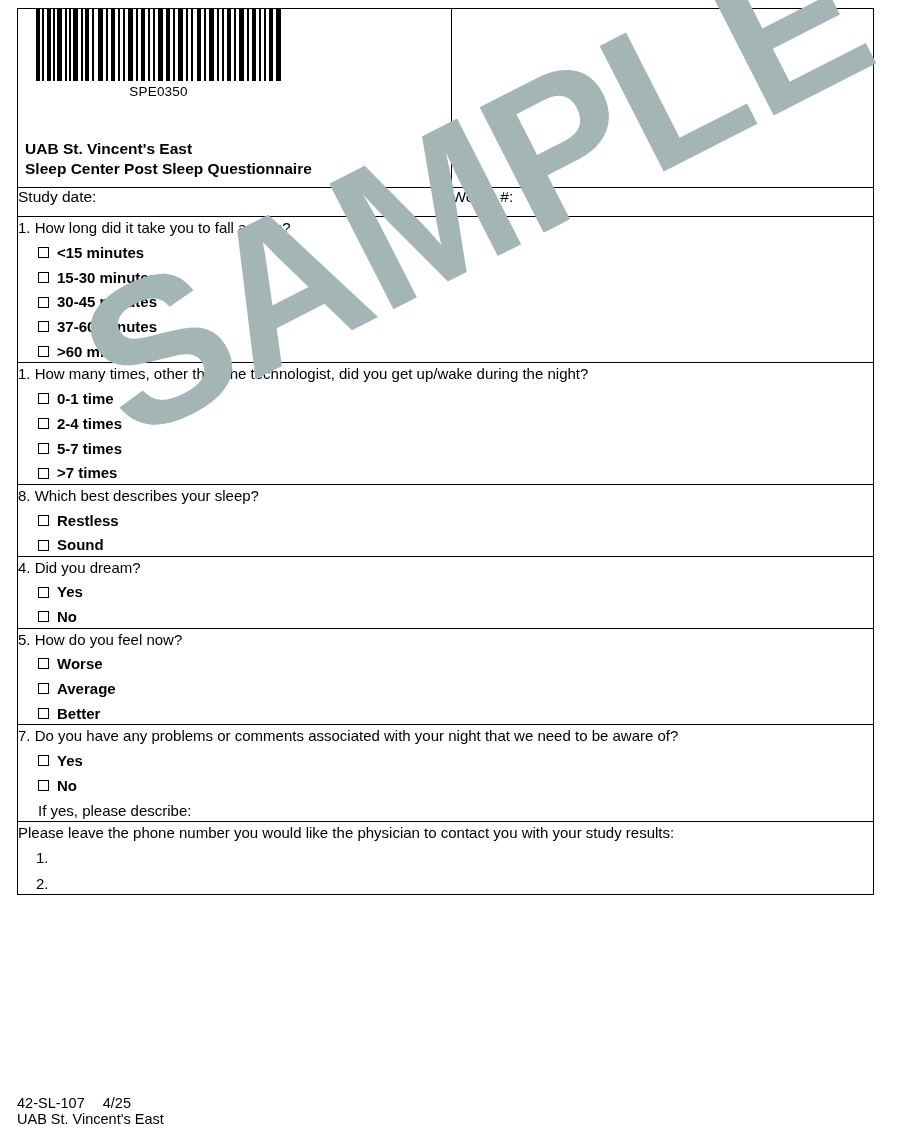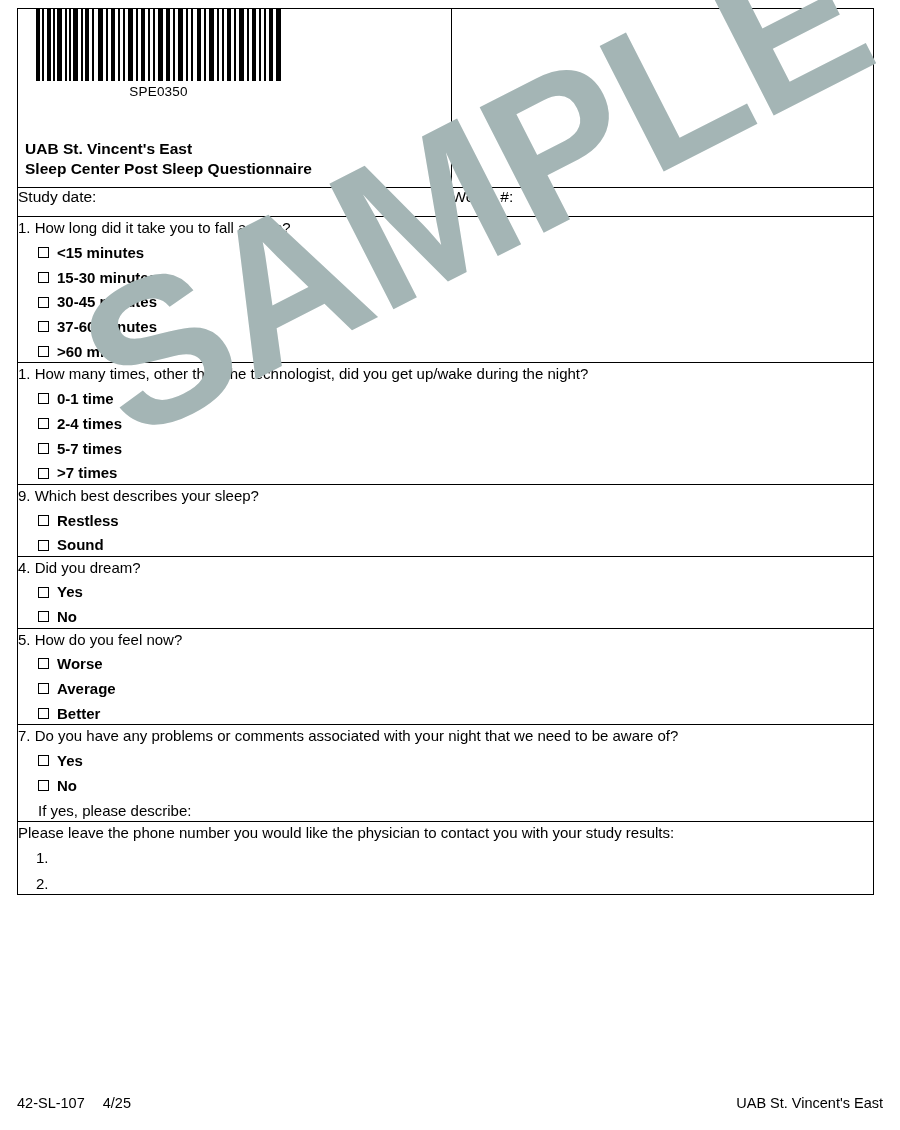--- a/index.html
+++ b/index.html
@@ -149,20 +149,21 @@
   
   .footer {
     position: absolute;
     left: 17px;
     right: 17px;
     top: 1095px;
     display: flex;
     justify-content: space-between;
     align-items: baseline;
     font-size: 14.5px;
+    flex-direction: column;
   }
   .footer-left { display: flex; gap: 18px; }
 </style>
 </head>
 <body>
 
 <div id="page">
 
   <table class="form-table">
     <tbody>
@@ -271,21 +272,21 @@
           </div>
           <div class="opt-row">
             <span class="cbox"></span>
             <span>&gt;7 times</span>
           </div>
         </td>
       </tr>
 
       <tr>
         <td class="q-cell" colspan="2">
-          <div class="q-text">9. Which best describes your sleep?</div>
+          <div class="q-text">8. Which best describes your sleep?</div>
           <div class="opt-row">
             <span class="cbox"></span>
             <span>Restless</span>
           </div>
           <div class="opt-row">
             <span class="cbox"></span>
             <span>Sound</span>
           </div>
         </td>
       </tr>

